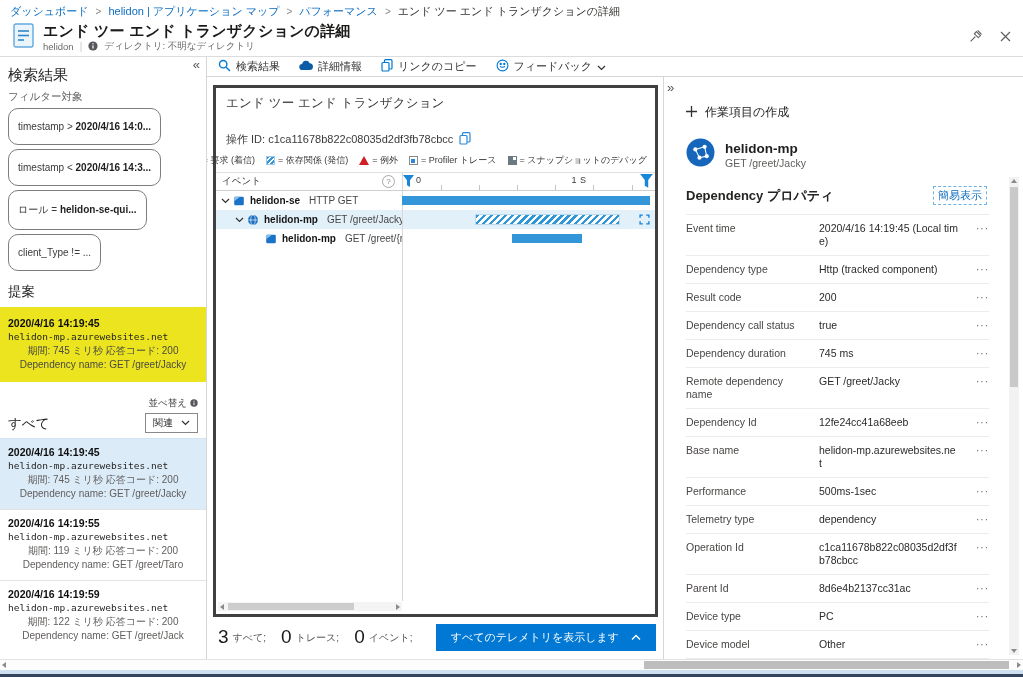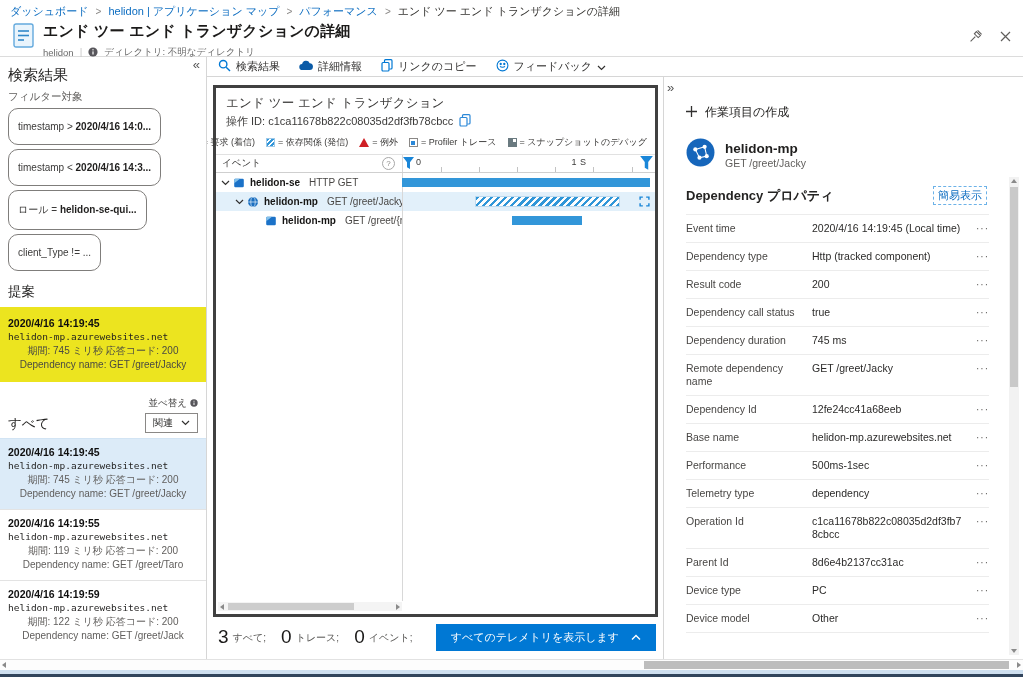--- a/index.html
+++ b/index.html
@@ -10,21 +10,21 @@
   .breadcrumb{height:22px;flex:none;display:flex;align-items:center;padding-left:10px;font-size:11px;gap:7px;white-space:nowrap;}
   .crumb{color:#0b6cc0;cursor:pointer;}
   .crumb.current{color:#33322f;cursor:default;}
   .sep{color:#8a8886;font-size:10px;}
 
   
   .page-header{height:34px;flex:none;display:flex;align-items:flex-start;padding-left:13px;position:relative;}
   .ph-icon{margin-top:1px;flex:none;}
   .ph-text{margin-left:9px;min-width:0;}
   .ph-title{font-size:15px;font-weight:bold;color:#1b1a19;line-height:18px;letter-spacing:.2px;}
-  .ph-sub{font-size:9.5px;color:#6a6a6a;display:flex;align-items:center;gap:6px;margin-top:6px;}
+  .ph-sub{font-size:9.5px;color:#6a6a6a;display:flex;align-items:center;gap:6px;margin-top:0;}
   .vbar{color:#c8c8c8;font-size:10px;}
   .hdr-actions{position:absolute;right:12px;top:7px;display:flex;gap:17px;align-items:center;}
   .hdr-btn{cursor:pointer;display:inline-flex;}
 
   
   .main{flex:1;display:flex;border-top:1px solid #dcdcdc;min-height:0;}
 
   
   .left-panel{width:206px;flex:none;border-right:1px solid #d6d6d6;position:relative;overflow:hidden;background:#fff;}
   .collapse-btn{position:absolute;top:1px;right:6px;color:#555;font-size:13px;cursor:pointer;line-height:14px;}
@@ -49,21 +49,21 @@
   .content-right{flex:1;display:flex;flex-direction:column;min-width:0;}
   .toolbar{height:19px;flex:none;border-bottom:1px solid #d6d6d6;display:flex;align-items:center;padding-left:11px;gap:19px;}
   .tb-item{display:flex;align-items:center;gap:5px;font-size:11px;color:#323130;cursor:pointer;white-space:nowrap;}
   .panels{flex:1;display:flex;min-height:0;}
 
   
   .middle{width:445px;flex:none;border-right:1px solid #d6d6d6;display:flex;flex-direction:column;padding:8px 5px 0 6px;min-height:0;}
   .mid-box{border:3px solid #404040;flex:1;display:flex;flex-direction:column;min-height:0;background:#fff;}
   .mb-head{padding:7px 10px 0;}
   .mb-title{font-size:12.5px;color:#3b3a39;letter-spacing:.2px;}
-  .mb-opid{font-size:11px;color:#3b3a39;margin-top:2px;display:flex;align-items:center;gap:6px;}
+  .mb-opid{font-size:11px;color:#3b3a39;margin-top:20px;display:flex;align-items:center;gap:6px;}
   .legend{display:flex;justify-content:flex-end;gap:11px;font-size:9px;color:#3b3a39;padding:7px 8px 5px;align-items:center;white-space:nowrap;}
   .lg{display:flex;align-items:center;gap:3px;}
   .sw{width:9px;height:9px;display:inline-block;box-sizing:border-box;flex:none;}
   .sw-solid{background:#3296d9;}
   .sw-hatched{background:repeating-linear-gradient(135deg,#3296d9 0 1.5px,#fff 1.5px 3.5px);border:1px solid #9fc9e8;}
   .sw-exception{width:0;height:0;border-left:5px solid transparent;border-right:5px solid transparent;border-bottom:9px solid #cf1f25;background:none;}
   .sw-profiler{border:1px solid #8a8886;background:#fff;position:relative;}
   .sw-profiler::after{content:"";position:absolute;left:1px;bottom:1px;width:4px;height:4px;background:#2b88d8;}
   .sw-snapshot{background:#6a7a80;position:relative;}
   .sw-snapshot::after{content:"";position:absolute;right:1px;top:1px;width:3px;height:3px;background:#fff;}
@@ -108,21 +108,21 @@
   .right{flex:1;position:relative;padding:0 0 0 10px;min-width:0;overflow:hidden;}
   .expand-btn{position:absolute;left:3px;top:3px;color:#555;font-size:13px;cursor:pointer;}
   .rp-create{display:flex;align-items:center;gap:8px;font-size:12px;color:#252423;margin:27px 0 0 12px;cursor:pointer;width:max-content;}
   .rp-app{display:flex;align-items:center;gap:10px;margin:17px 0 0 12px;}
   .rp-app-name{font-size:13.5px;font-weight:bold;color:#201f1e;}
   .rp-app-detail{font-size:10.5px;color:#605e5c;margin-top:1px;}
   .rp-sechead{display:flex;justify-content:space-between;align-items:center;margin:15px 0 0 12px;padding-right:36px;}
   .sec-title{font-size:13px;font-weight:bold;color:#252423;}
   .simple-view{font-size:11px;color:#0b6cc0;border:1px dashed #6cb2e8;padding:1px 4px;cursor:pointer;white-space:nowrap;}
   .props{margin:9px 34px 0 12px;border-top:1px solid #ececec;}
-  .prop{display:grid;grid-template-columns:126px 1fr 24px;column-gap:0;padding:7px 0;border-bottom:1px solid #ececec;font-size:10.5px;align-items:start;}
+  .prop{display:grid;grid-template-columns:126px 1fr 24px;column-gap:7px;padding:7px 0;border-bottom:1px solid #ececec;font-size:10.5px;align-items:start;}
   .p-label{color:#484644;line-height:13px;}
   .p-value{color:#2b2a29;line-height:13px;word-break:break-all;}
   .p-more{color:#605e5c;text-align:right;cursor:pointer;font-size:10px;letter-spacing:1px;line-height:13px;}
   .v-scroll{position:absolute;right:4px;top:100px;bottom:4px;width:10px;background:#f2f2f2;}
   .vs-up{left:2px;top:2px;border-left:3px solid transparent;border-right:3px solid transparent;border-bottom:4px solid #8a8a8a;}
   .vs-down{left:2px;bottom:2px;border-left:3px solid transparent;border-right:3px solid transparent;border-top:4px solid #8a8a8a;}
   .vs-thumb{position:absolute;left:1px;right:1px;top:10px;height:200px;background:#c9c9c9;cursor:pointer;}
 
   
   .bottom-scroll{height:10px;flex:none;border-top:1px solid #e2e2e2;position:relative;background:#fdfdfd;}

